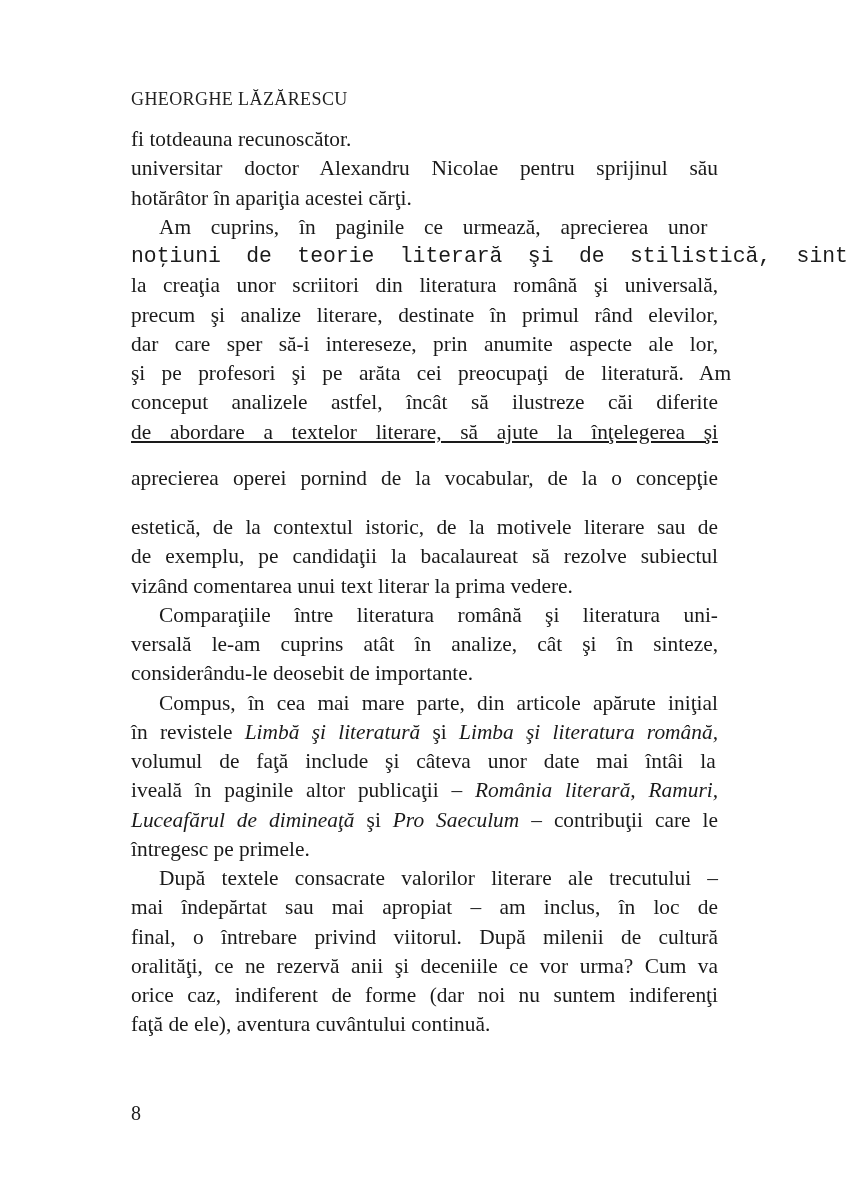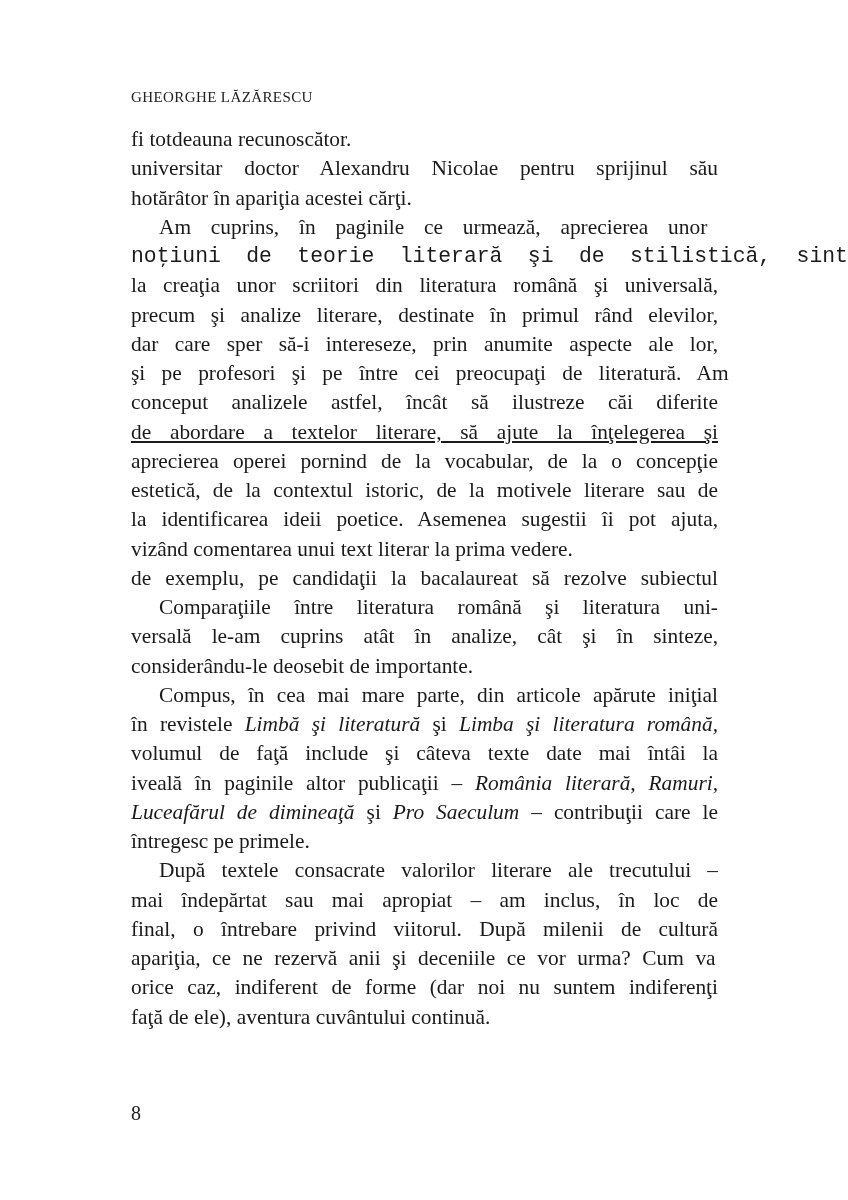--- a/index.html
+++ b/index.html
@@ -1,20 +1,20 @@
 <!DOCTYPE html>
 <html><head>
   <meta charset="utf-8">
   <style>
     html, body { margin: 0; padding: 0; background: #ffffff; }
     body { width: 848px; height: 1200px; position: relative; overflow: hidden; }
     .page { position: absolute; left: 0; top: 0; width: 848px; height: 1200px; background: #fff; }
     .running-head {
       position: absolute; left: 131px; top: 89px;
-      font-family: "Liberation Serif", serif; font-size: 15px;
+      font-family: "Liberation Serif", serif; font-size: 18px;
       letter-spacing: 0.4px; color: #222;
     }
     .body-text {
       position: absolute; left: 131px; top: 125px; width: 587px;
       font-family: "Liberation Serif", serif; font-size: 21.4px;
       line-height: 29.25px; color: #1a1a1a;
       text-align: justify; hyphens: manual;
     }
     .line { display: block; text-align: justify; text-align-last: justify; white-space: nowrap; }
     .line.last { text-align-last: left; }
@@ -37,45 +37,44 @@
       <div>
         <span class="line" style="text-align-last: left; display: block; word-spacing: 16.4505px;"><span style="white-space: nowrap;"><span>universitar doctor Alexandru Nicolae pentru sprijinul său</span></span></span>
         <span class="line last" style="text-align-last: left; display: block;"><span>hotărâtor în apariţia acestei cărţi.</span></span>
       </div>
       <div>
         <span class="line ind" style="text-align-last: left; display: block; word-spacing: 14.4375px;"><span style="white-space: nowrap;"><span>Am cuprins, în paginile ce urmează, aprecierea unor</span></span></span>
         <span class="line" style="text-align-last: left; display: block; word-spacing: 12.5645px; font-family: Liberation Mono, monospace;"><span style="white-space: nowrap;"><span>noţiuni de teorie literară şi de stilistică, sinteze privitoare</span></span></span>
         <span class="line" style="text-align-last: left; display: block; word-spacing: 11.2324px;"><span style="white-space: nowrap;"><span>la creaţia unor scriitori din literatura română şi universală,</span></span></span>
         <span class="line" style="text-align-last: left; display: block; word-spacing: 10.2266px;"><span style="white-space: nowrap;"><span>precum şi analize literare, destinate în primul rând elevilor,</span></span></span>
         <span class="line" style="text-align-last: left; display: block; word-spacing: 11.0104px;"><span style="white-space: nowrap;"><span>dar care sper să-i intereseze, prin anumite aspecte ale lor,</span></span></span>
-        <span class="line" style="text-align-last: left; display: block; word-spacing: 11.0016px;"><span style="white-space: nowrap;"><span>şi pe profesori şi pe între cei preocupaţi de literatură. Am</span></span></span>
+        <span class="line" style="text-align-last: left; display: block; word-spacing: 11.0016px;"><span style="white-space: nowrap;"><span>şi pe profesori şi pe arăta cei preocupaţi de literatură. Am</span></span></span>
         <span class="line" style="text-align-last: left; display: block; word-spacing: 18.0223px;"><span style="white-space: nowrap;"><span>conceput analizele astfel, încât să ilustreze căi diferite</span></span></span>
         <span class="line" style="text-align-last: left; display: block; word-spacing: 13.3576px;"><span style="white-space: nowrap; text-decoration: underline;"><span>de abordare a textelor literare, să ajute la înţelegerea şi</span></span></span>
-        <span class="line" style="text-align-last: left; display: block; word-spacing: 8.70139px;"><span style="white-space: nowrap;"><span>aprecierea operei pornind de la vocabular, de la o concepţie</span></span></span>
-        <span class="line" style="text-align-last: left; display: block; word-spacing: 7.02656px;"><span style="white-space: nowrap;"><span>estetică, de la contextul istoric, de la motivele literare sau de</span></span></span>
-        <span class="line" style="text-align-last: left; display: block; word-spacing: 9.66992px;"><span style="white-space: nowrap;"><span>la identificarea ideii poetice. Asemenea sugestii îi pot ajuta,</span></span></span>
+        <span class="line" style="text-align-last: left; display: block; word-spacing: 8.70139px; margin-top: 17px;"><span style="white-space: nowrap;"><span>aprecierea operei pornind de la vocabular, de la o concepţie</span></span></span>
+        <span class="line" style="text-align-last: left; display: block; word-spacing: 7.02656px; margin-top: 20px;"><span style="white-space: nowrap;"><span>estetică, de la contextul istoric, de la motivele literare sau de</span></span></span>
+        <span class="line" style="text-align-last: left; display: block; word-spacing: 8.71289px;"><span style="white-space: nowrap;"><span>de exemplu, pe candidaţii la bacalaureat să rezolve subiectul</span></span></span>
         <span class="line last" style="text-align-last: left; display: block;"><span>vizând comentarea unui text literar la prima vedere.</span></span>
-        <span class="line" style="text-align-last: left; display: block; word-spacing: 8.71289px;"><span style="white-space: nowrap;"><span>de exemplu, pe candidaţii la bacalaureat să rezolve subiectul</span></span></span>
       </div>
       <div>
         <span class="line ind" style="text-align-last: left; display: block; word-spacing: 18.1302px;"><span style="white-space: nowrap;"><span>Comparaţiile între literatura română şi literatura uni-</span></span></span>
         <span class="line" style="text-align-last: left; display: block; word-spacing: 14.7378px;"><span style="white-space: nowrap;"><span>versală le-am cuprins atât în analize, cât şi în sinteze,</span></span></span>
         <span class="line last" style="text-align-last: left; display: block;"><span>considerându-le deosebit de importante.</span></span>
       </div>
       <div>
         <span class="line ind" style="text-align-last: left; display: block; word-spacing: 6.87153px;"><span style="white-space: nowrap;"><span>Compus, în cea mai mare parte, din articole apărute iniţial</span></span></span>
         <span class="line" style="text-align-last: left; display: block; word-spacing: 6.94097px;"><span style="white-space: nowrap;"><span>în revistele </span><i>Limbă şi literatură</i><span> şi </span><i>Limba şi literatura română,</i></span></span>
-        <span class="line" style="text-align-last: left; display: block; word-spacing: 11.5391px;"><span style="white-space: nowrap;"><span>volumul de faţă include şi câteva texte date mai întâi la</span></span></span>
+        <span class="line" style="text-align-last: left; display: block; word-spacing: 11.5391px;"><span style="white-space: nowrap;"><span>volumul de faţă include şi câteva unor date mai întâi la</span></span></span>
         <span class="line" style="text-align-last: left; display: block; word-spacing: 7.43164px;"><span style="white-space: nowrap;"><span>iveală în paginile altor publicaţii – </span><i>România literară, Ramuri,</i></span></span>
         <span class="line" style="text-align-last: left; display: block; word-spacing: 6.62674px;"><span style="white-space: nowrap;"><i>Luceafărul de dimineaţă</i><span> şi </span><i>Pro Saeculum</i><span> – contribuţii care le</span></span></span>
         <span class="line last" style="text-align-last: left; display: block;"><span>întregesc pe primele.</span></span>
       </div>
       <div>
         <span class="line ind" style="text-align-last: left; display: block; word-spacing: 10.8795px;"><span style="white-space: nowrap;"><span>După textele consacrate valorilor literare ale trecutului –</span></span></span>
         <span class="line" style="text-align-last: left; display: block; word-spacing: 12.9016px;"><span style="white-space: nowrap;"><span>mai îndepărtat sau mai apropiat – am inclus, în loc de</span></span></span>
         <span class="line" style="text-align-last: left; display: block; word-spacing: 12.041px;"><span style="white-space: nowrap;"><span>final, o întrebare privind viitorul. După milenii de cultură</span></span></span>
-        <span class="line" style="text-align-last: left; display: block; word-spacing: 6.17472px;"><span style="white-space: nowrap;"><span>apariţia, ce ne rezervă anii şi deceniile ce vor urma? Cum va</span></span></span>
+        <span class="line" style="text-align-last: left; display: block; word-spacing: 6.17472px;"><span style="white-space: nowrap;"><span>oralităţi, ce ne rezervă anii şi deceniile ce vor urma? Cum va</span></span></span>
         <span class="line" style="text-align-last: left; display: block; word-spacing: 8.20312px;"><span style="white-space: nowrap;"><span>orice caz, indiferent de forme (dar noi nu suntem indiferenţi</span></span></span>
         <span class="line last" style="text-align-last: left; display: block;"><span>faţă de ele), aventura cuvântului continuă.</span></span>
       </div>
     </div>
   <div class="page-number">8</div>
 </div>
 
 </body></html>

